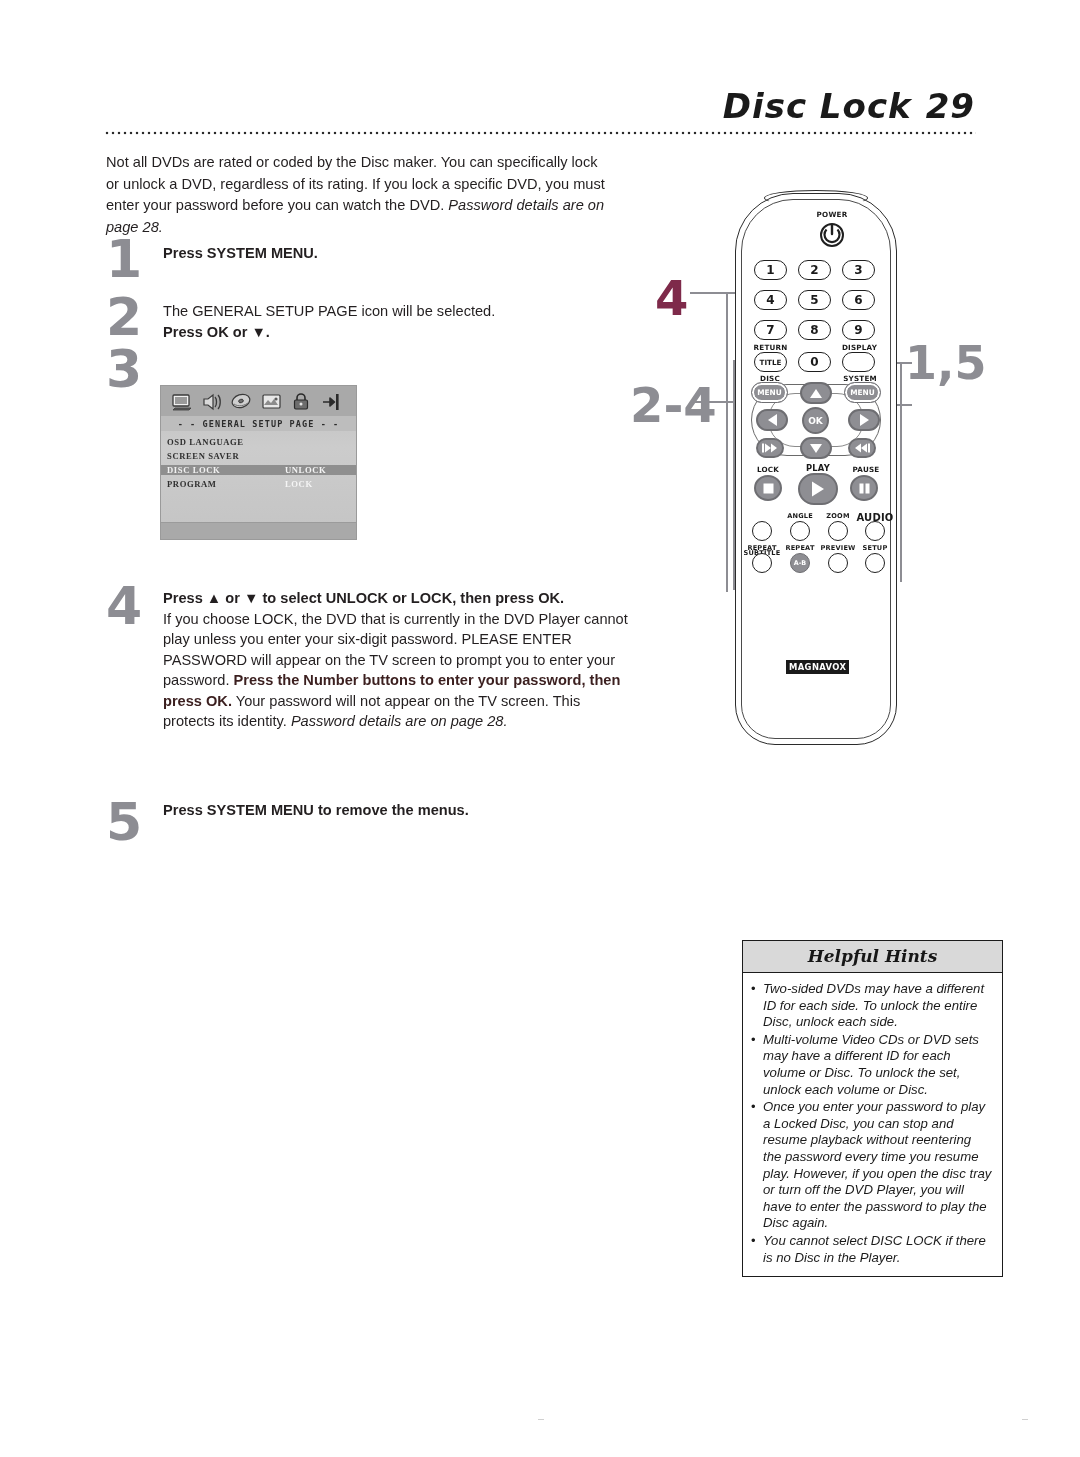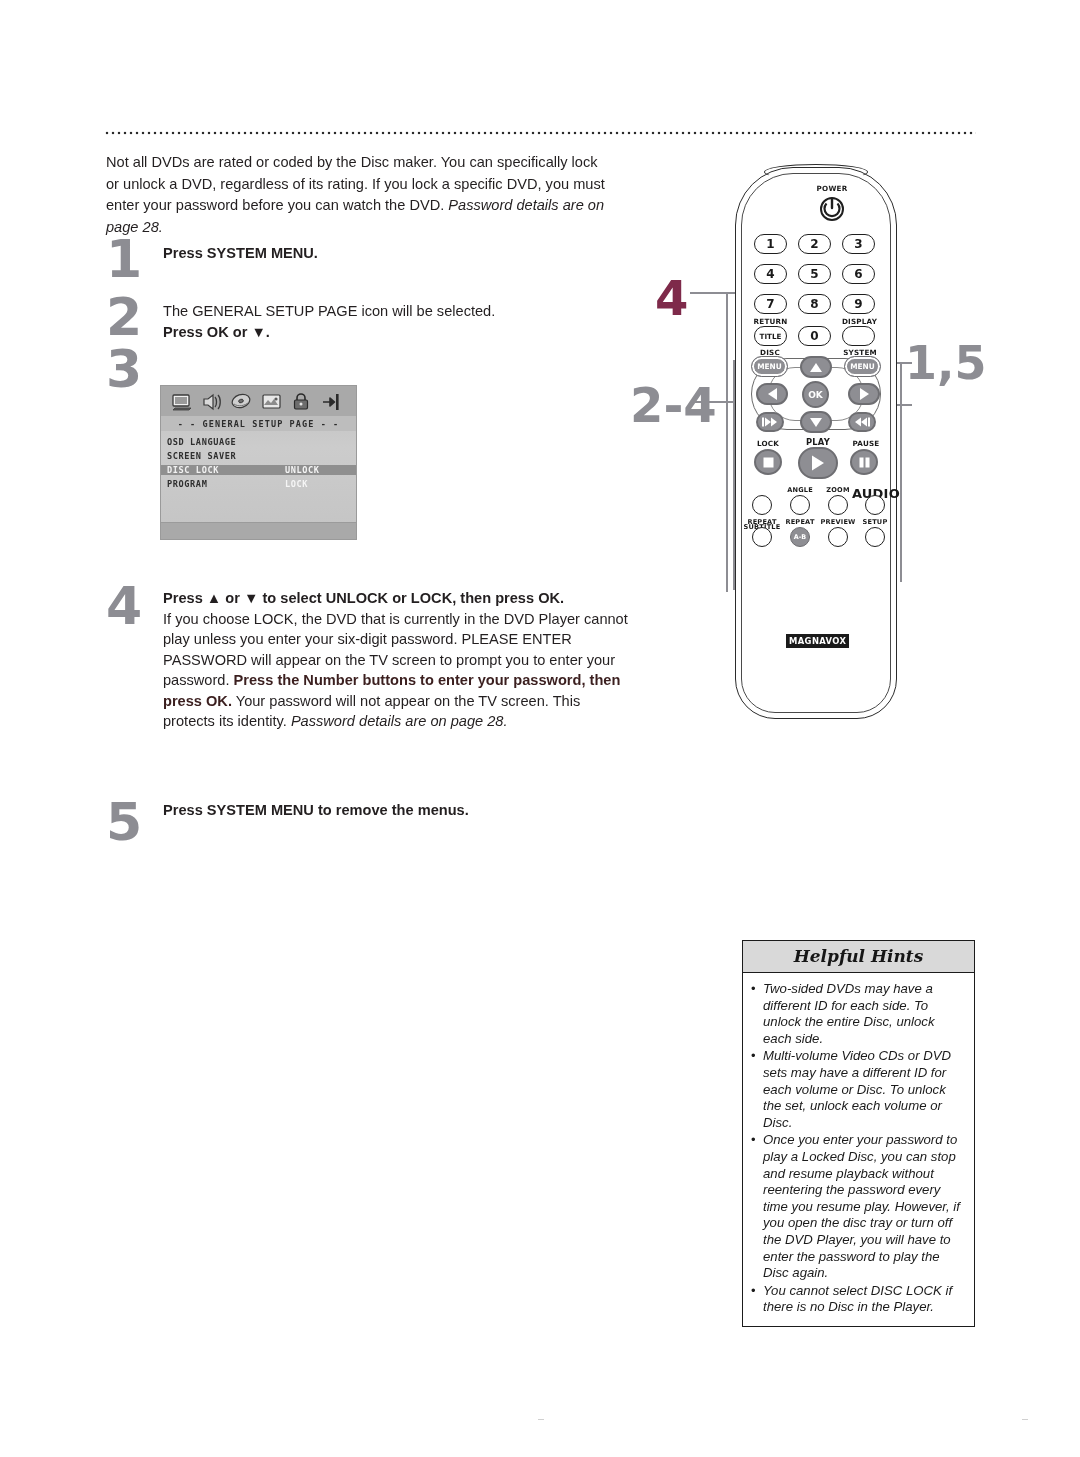--- a/index.html
+++ b/index.html
@@ -62,21 +62,21 @@
     height: 30px; background: #a9a9a9;
     display: flex; align-items: center; gap: 8px; padding: 2px 8px 0 10px;
   }
   .tv-icon { width: 22px; height: 22px; position: relative; }
   .tv-icon svg { display:block; }
   .tv-heading {
     height: 15px; background: #bdbdbd;
     font-size: 8.5px; color: #2c2c2c; letter-spacing: 1.1px;
     display: flex; align-items: center; justify-content: center; font-weight: bold;
   }
-  .tv-rows { position: relative; padding: 4px 0 0 0; }
+  .tv-rows { position: relative; padding: 4px 0 0 0; font-family: Liberation Serif, serif; }
   .tv-row {
     height: 14px; display: flex; align-items: center;
     font-size: 8.6px; letter-spacing: 0.6px; color: #2f2f2f; font-weight: bold;
   }
   .tv-row .lbl { width: 118px; padding-left: 6px; }
   .tv-row.sel .lbl { background: #8f8f8f; color: #f2f2f2; }
   .tv-row .val { flex: 1; padding-left: 6px; color: #f5f5f5; }
   .tv-row.valsel .val { background: #8f8f8f; }
   .tv-footer {
     position: absolute; left: 0; bottom: 0; width: 100%; height: 17px;
@@ -96,21 +96,21 @@
   #lead-4  { left: 690px; top: 292px; width: 66px; height: 2px; }
   #lead-24 { left: 690px; top: 401px; width: 68px; height: 2px; }
   #lead-15a{ left: 872px; top: 362px; width: 40px; height: 2px; }
   #lead-15b{ left: 872px; top: 404px; width: 40px; height: 2px; }
   #lead-v1 { left: 726px; top: 292px; width: 2px; height: 300px; }
   #lead-v2 { left: 733px; top: 360px; width: 2px; height: 230px; }
   #lead-v3 { left: 900px; top: 362px; width: 2px; height: 220px; }
   #lead-v4 { left: 893px; top: 404px; width: 2px; height: 150px; }
 
   
-  .remote { position: absolute; left: 700px; top: 162px; width: 250px; height: 565px; }
+  .remote { position: absolute; left: 700px; top: 188px; width: 250px; height: 565px; }
   .remote-shell {
     position: absolute; left: 35px; top: 5px; width: 162px; height: 552px;
     border: 1.6px solid #2b2b2b; border-radius: 58px 58px 40px 40px;
     background: #ffffff;
   }
   .remote-shell-inner {
     position: absolute; left: 41px; top: 11px; width: 150px; height: 540px;
     border: 1.2px solid #4a4a4a; border-radius: 52px 52px 34px 34px;
   }
   .remote-top-ellipse {
@@ -163,21 +163,21 @@
   .key-ab { width: 20px; height: 20px; border-radius: 50%; border: 1.8px solid #6e6e72; background:#8e8e93; color:#fff; font-size: 6.4px; }
   .brand {
     position: absolute; left: 86px; top: 472px;
     background: #1a1a1a; color: #ffffff;
     font-family: "DejaVu Sans", sans-serif; font-size: 8.4px; font-weight: 600;
     letter-spacing: .4px; padding: 2px 3px;
   }
 
   
   .hints {
-    position: absolute; left: 742px; top: 940px; width: 233px;
+    position: absolute; left: 742px; top: 940px; width: 261px;
     border: 1.6px solid #1b1b1b; background: #ffffff;
   }
   .hints-title {
     background: #d9d9d9; border-bottom: 1.6px solid #1b1b1b;
     text-align: center; font-family: "DejaVu Serif", serif;
     font-style: italic; font-weight: bold; font-size: 17px;
     padding: 5px 0 6px; color: #161616;
   }
   .hints-body { padding: 8px 9px 9px 8px; }
   .hint {
@@ -186,20 +186,23 @@
   }
   .hint .bullet { width: 12px; flex: 0 0 12px; font-style: normal; font-size: 13px; line-height: 16.6px; }
 
   .reg-mark { position: absolute; width: 6px; height: 1px; background: #d0d0d0; }
 </style>
 </head>
 <body>
 
 <div class="page">
 
+  <div class="page-title">
+    <span>Disc Lock</span><span class="num">29</span>
+  </div>
   <div class="dotted-rule"></div>
 
   <div class="intro">
     <span>Not all DVDs are rated or coded by the Disc maker. You can specifically lock or unlock a DVD, regardless of its rating. If you lock a specific DVD, you must enter your password before you can watch the DVD. </span><span class="it">Password details are on page 28.</span>
   </div>
 
   <div class="steps">
 
     <div class="step" id="step1">
       <div class="step-num">1</div>
@@ -418,21 +421,21 @@
     <div class="rbtn key-trans" style="left:150px;top:287px;">
       <svg width="11" height="11" viewBox="0 0 11 11">
           <rect x="0.5" y="0.5" width="4" height="10" fill="#fff"></rect>
           <rect x="6.5" y="0.5" width="4" height="10" fill="#fff"></rect>
         </svg>
     </div>
 
     <div class="rlabel" style="left:39px;top:324px;width:46px;font-size:6.6px;margin-top:37px;">SUBTITLE</div>
     <div class="rlabel" style="left:77px;top:324px;width:46px;font-size:6.6px;">ANGLE</div>
     <div class="rlabel" style="left:115px;top:324px;width:46px;font-size:6.6px;">ZOOM</div>
-    <div class="rlabel" style="left:152px;top:324px;width:46px;font-size:13px;">AUDIO</div>
+    <div class="rlabel" style="left:152px;top:324px;width:46px;font-size:10px;">AUDIO</div>
 
     <div class="rbtn key-small-circle" style="left:52px;top:333px;"></div>
     <div class="rbtn key-small-circle" style="left:90px;top:333px;"></div>
     <div class="rbtn key-small-circle" style="left:128px;top:333px;"></div>
     <div class="rbtn key-small-circle" style="left:165px;top:333px;"></div>
 
     <div class="rlabel" style="left:39px;top:356px;width:46px;font-size:6.6px;">REPEAT</div>
     <div class="rlabel" style="left:77px;top:356px;width:46px;font-size:6.6px;">REPEAT</div>
     <div class="rlabel" style="left:114px;top:356px;width:48px;font-size:6.6px;">PREVIEW</div>
     <div class="rlabel" style="left:152px;top:356px;width:46px;font-size:6.6px;">SETUP</div>

